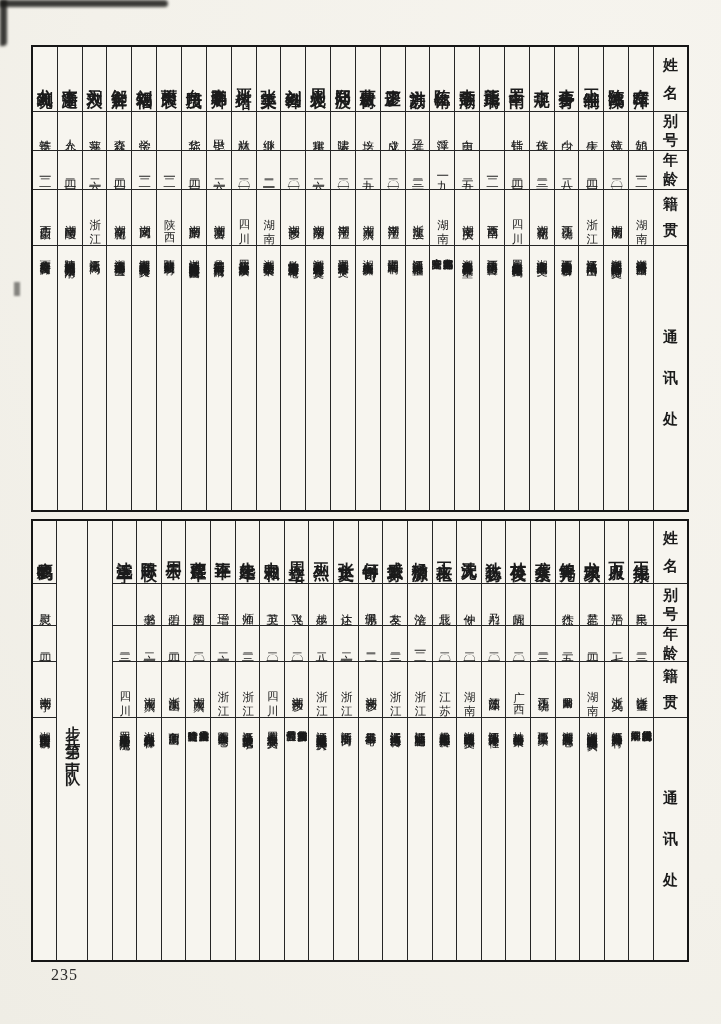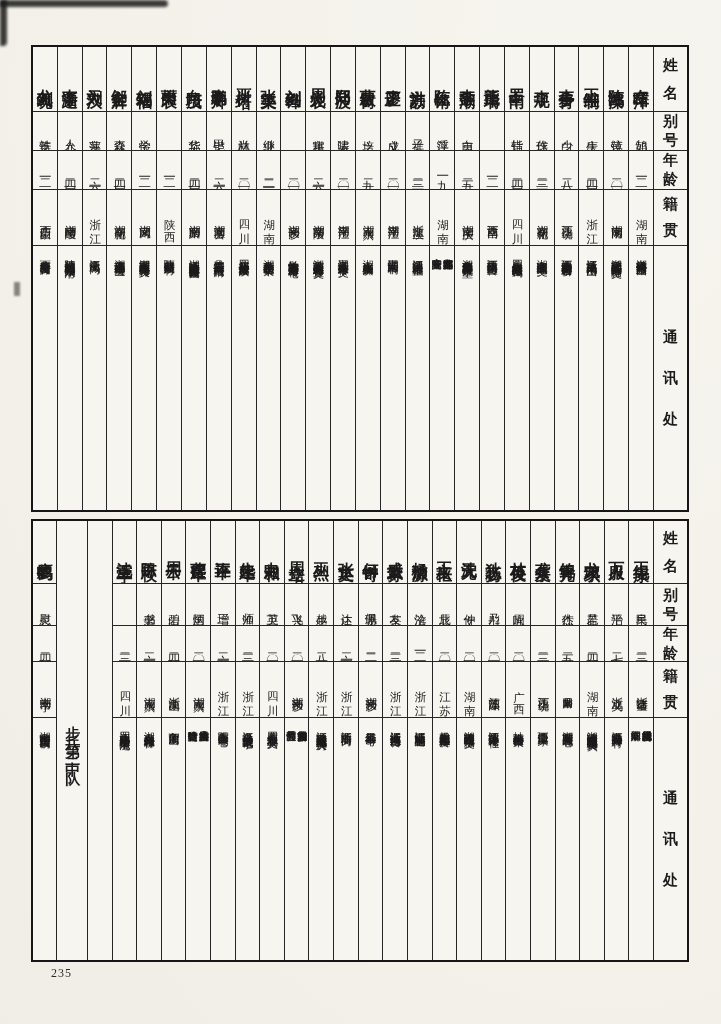--- a/index.html
+++ b/index.html
@@ -62,21 +62,21 @@
   .hcell span{font-size:15px;font-weight:700;line-height:1;}
   .hcell.row-name{row-gap:13px;}
   .hcell.row-alias,.hcell.row-age{row-gap:4px;}
   .hcell.row-origin{row-gap:11px;}
   .hcell.row-addr{row-gap:26px;justify-content:center;align-items:center;padding-top:0;}
 
   .section-cell .v{font-size:15px;font-weight:700;letter-spacing:9px;}
 
   .page-number{
     position:absolute;left:51px;top:966px;
-    font-size:12px;letter-spacing:1px;color:#2a2a2a;
+    font-size:16px;letter-spacing:1px;color:#2a2a2a;
     font-family:"Liberation Serif","DejaVu Serif",serif;
   }
 </style>
 </head>
 <body>
 
 <div class="page">
   <div class="smudge s1"></div>
   <div class="smudge s2"></div>
   <div class="smudge s3"></div>

